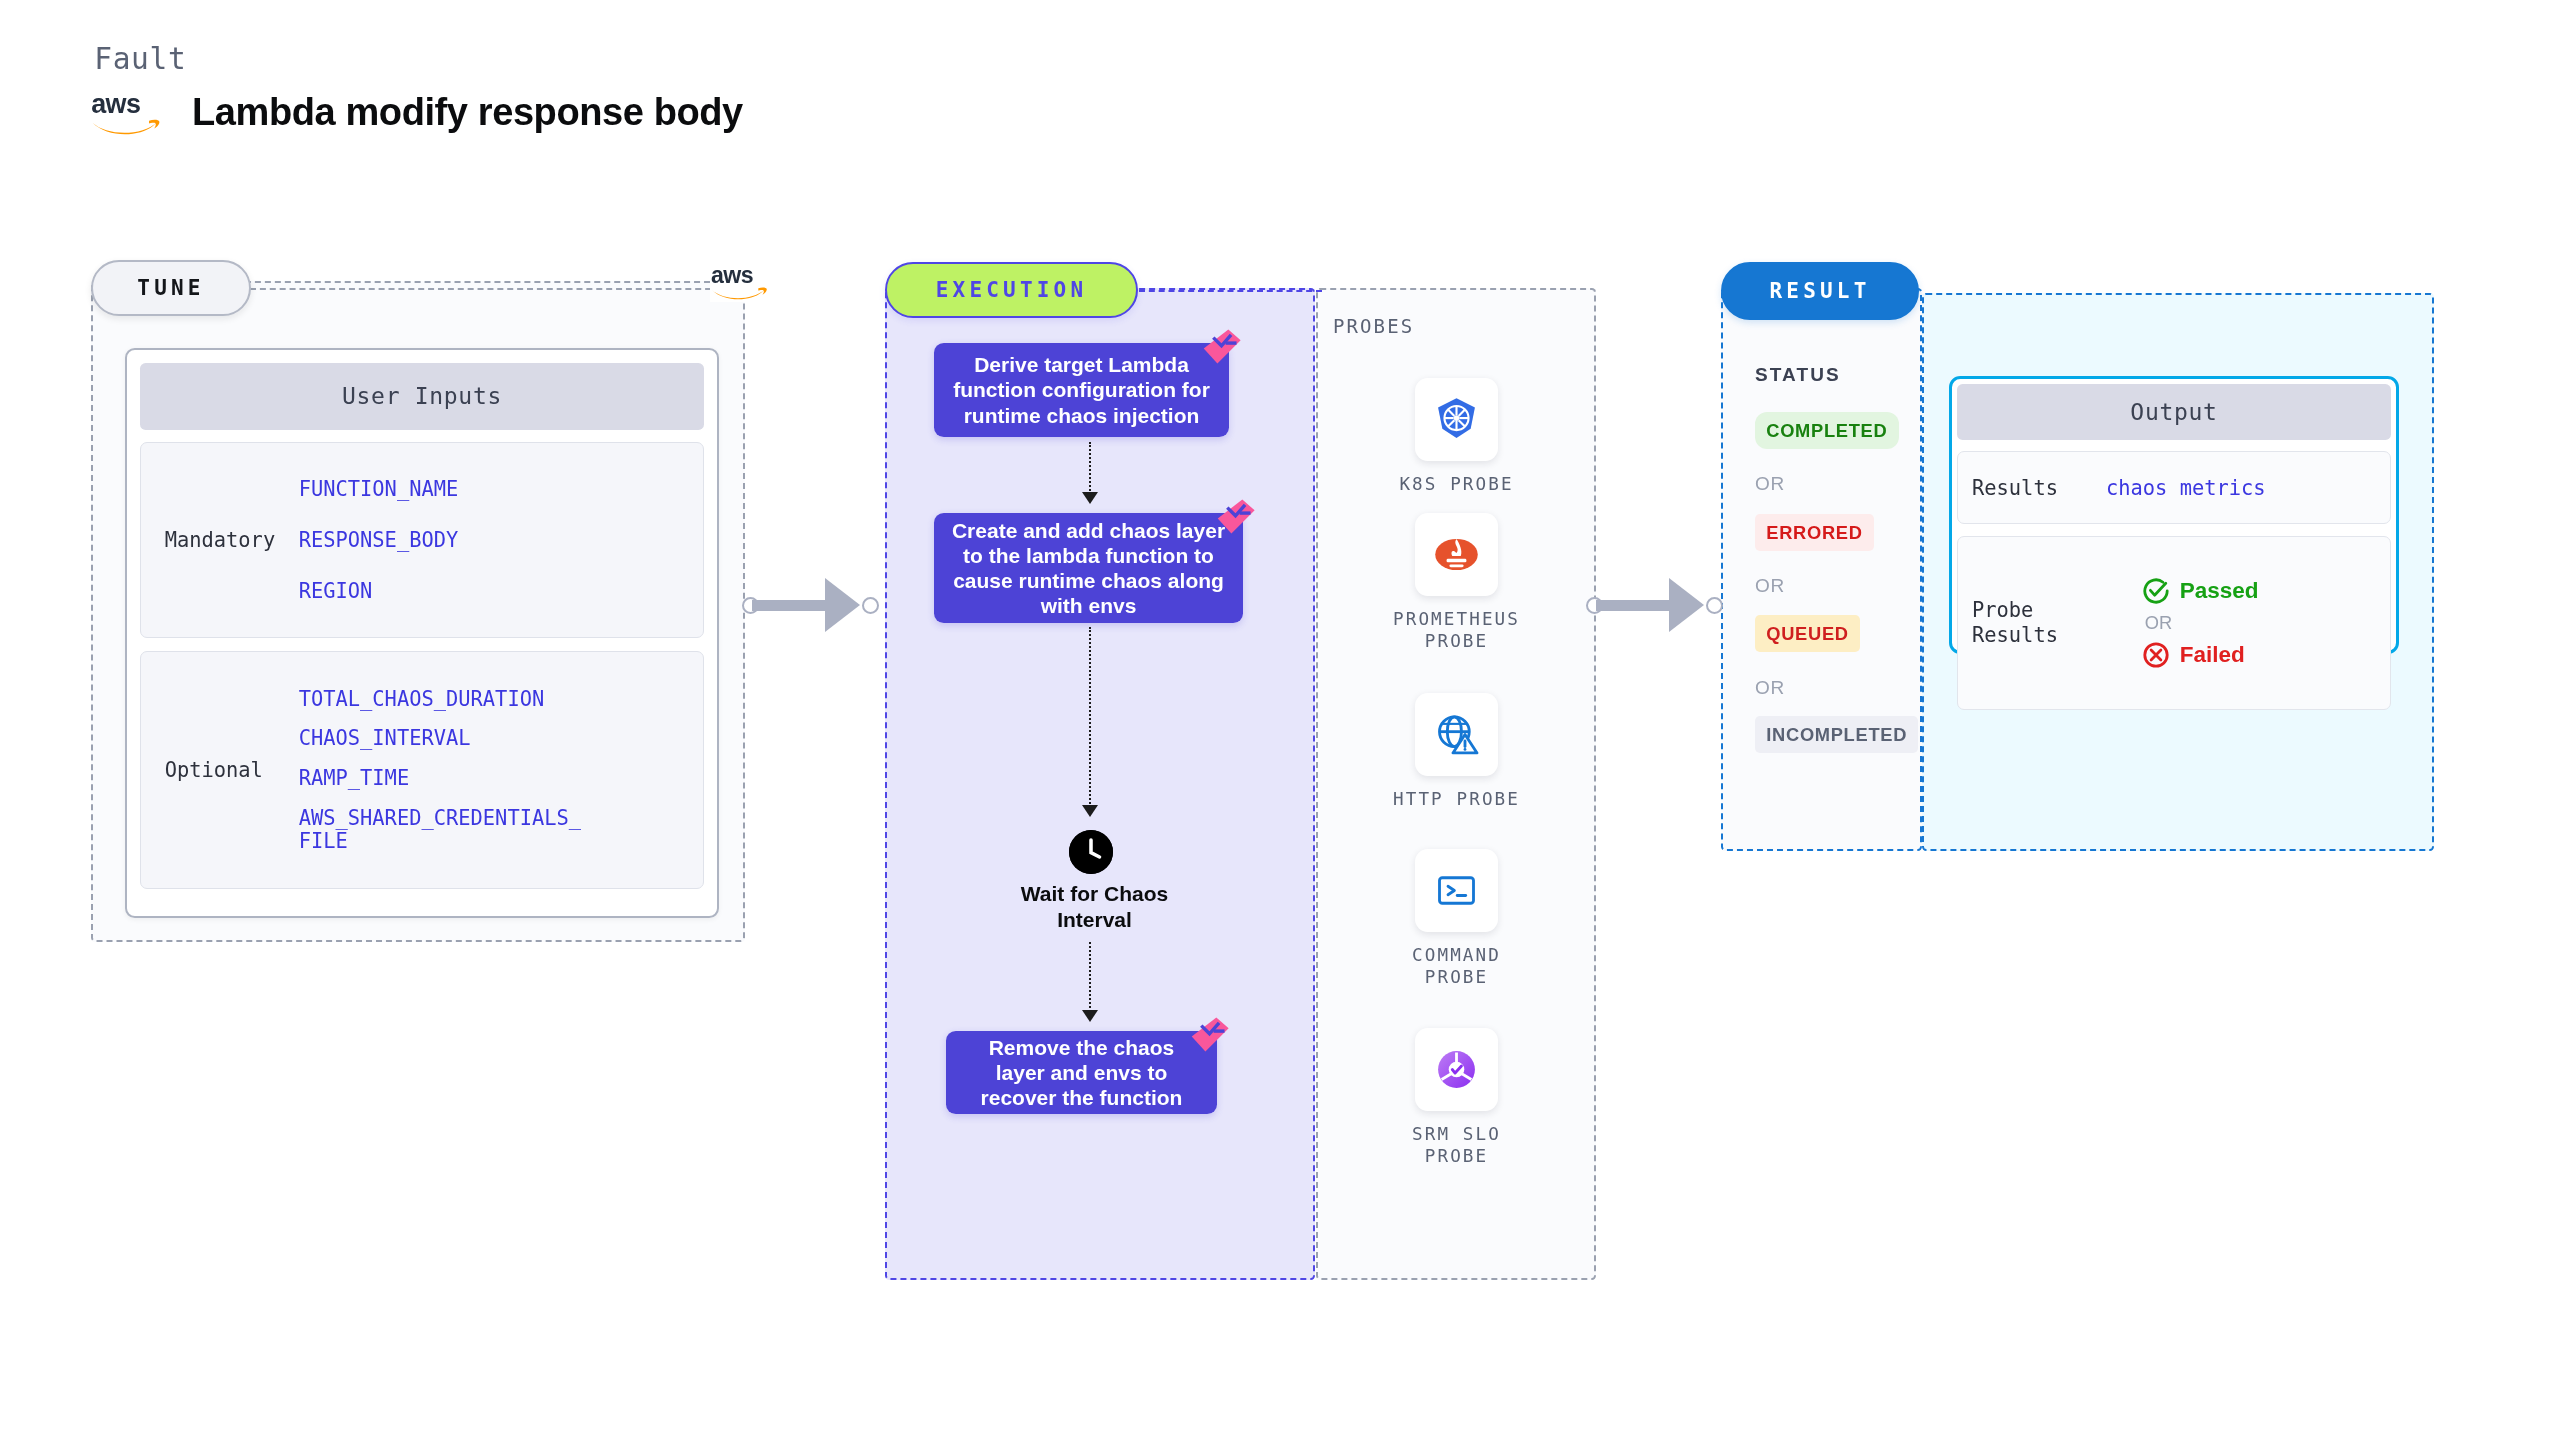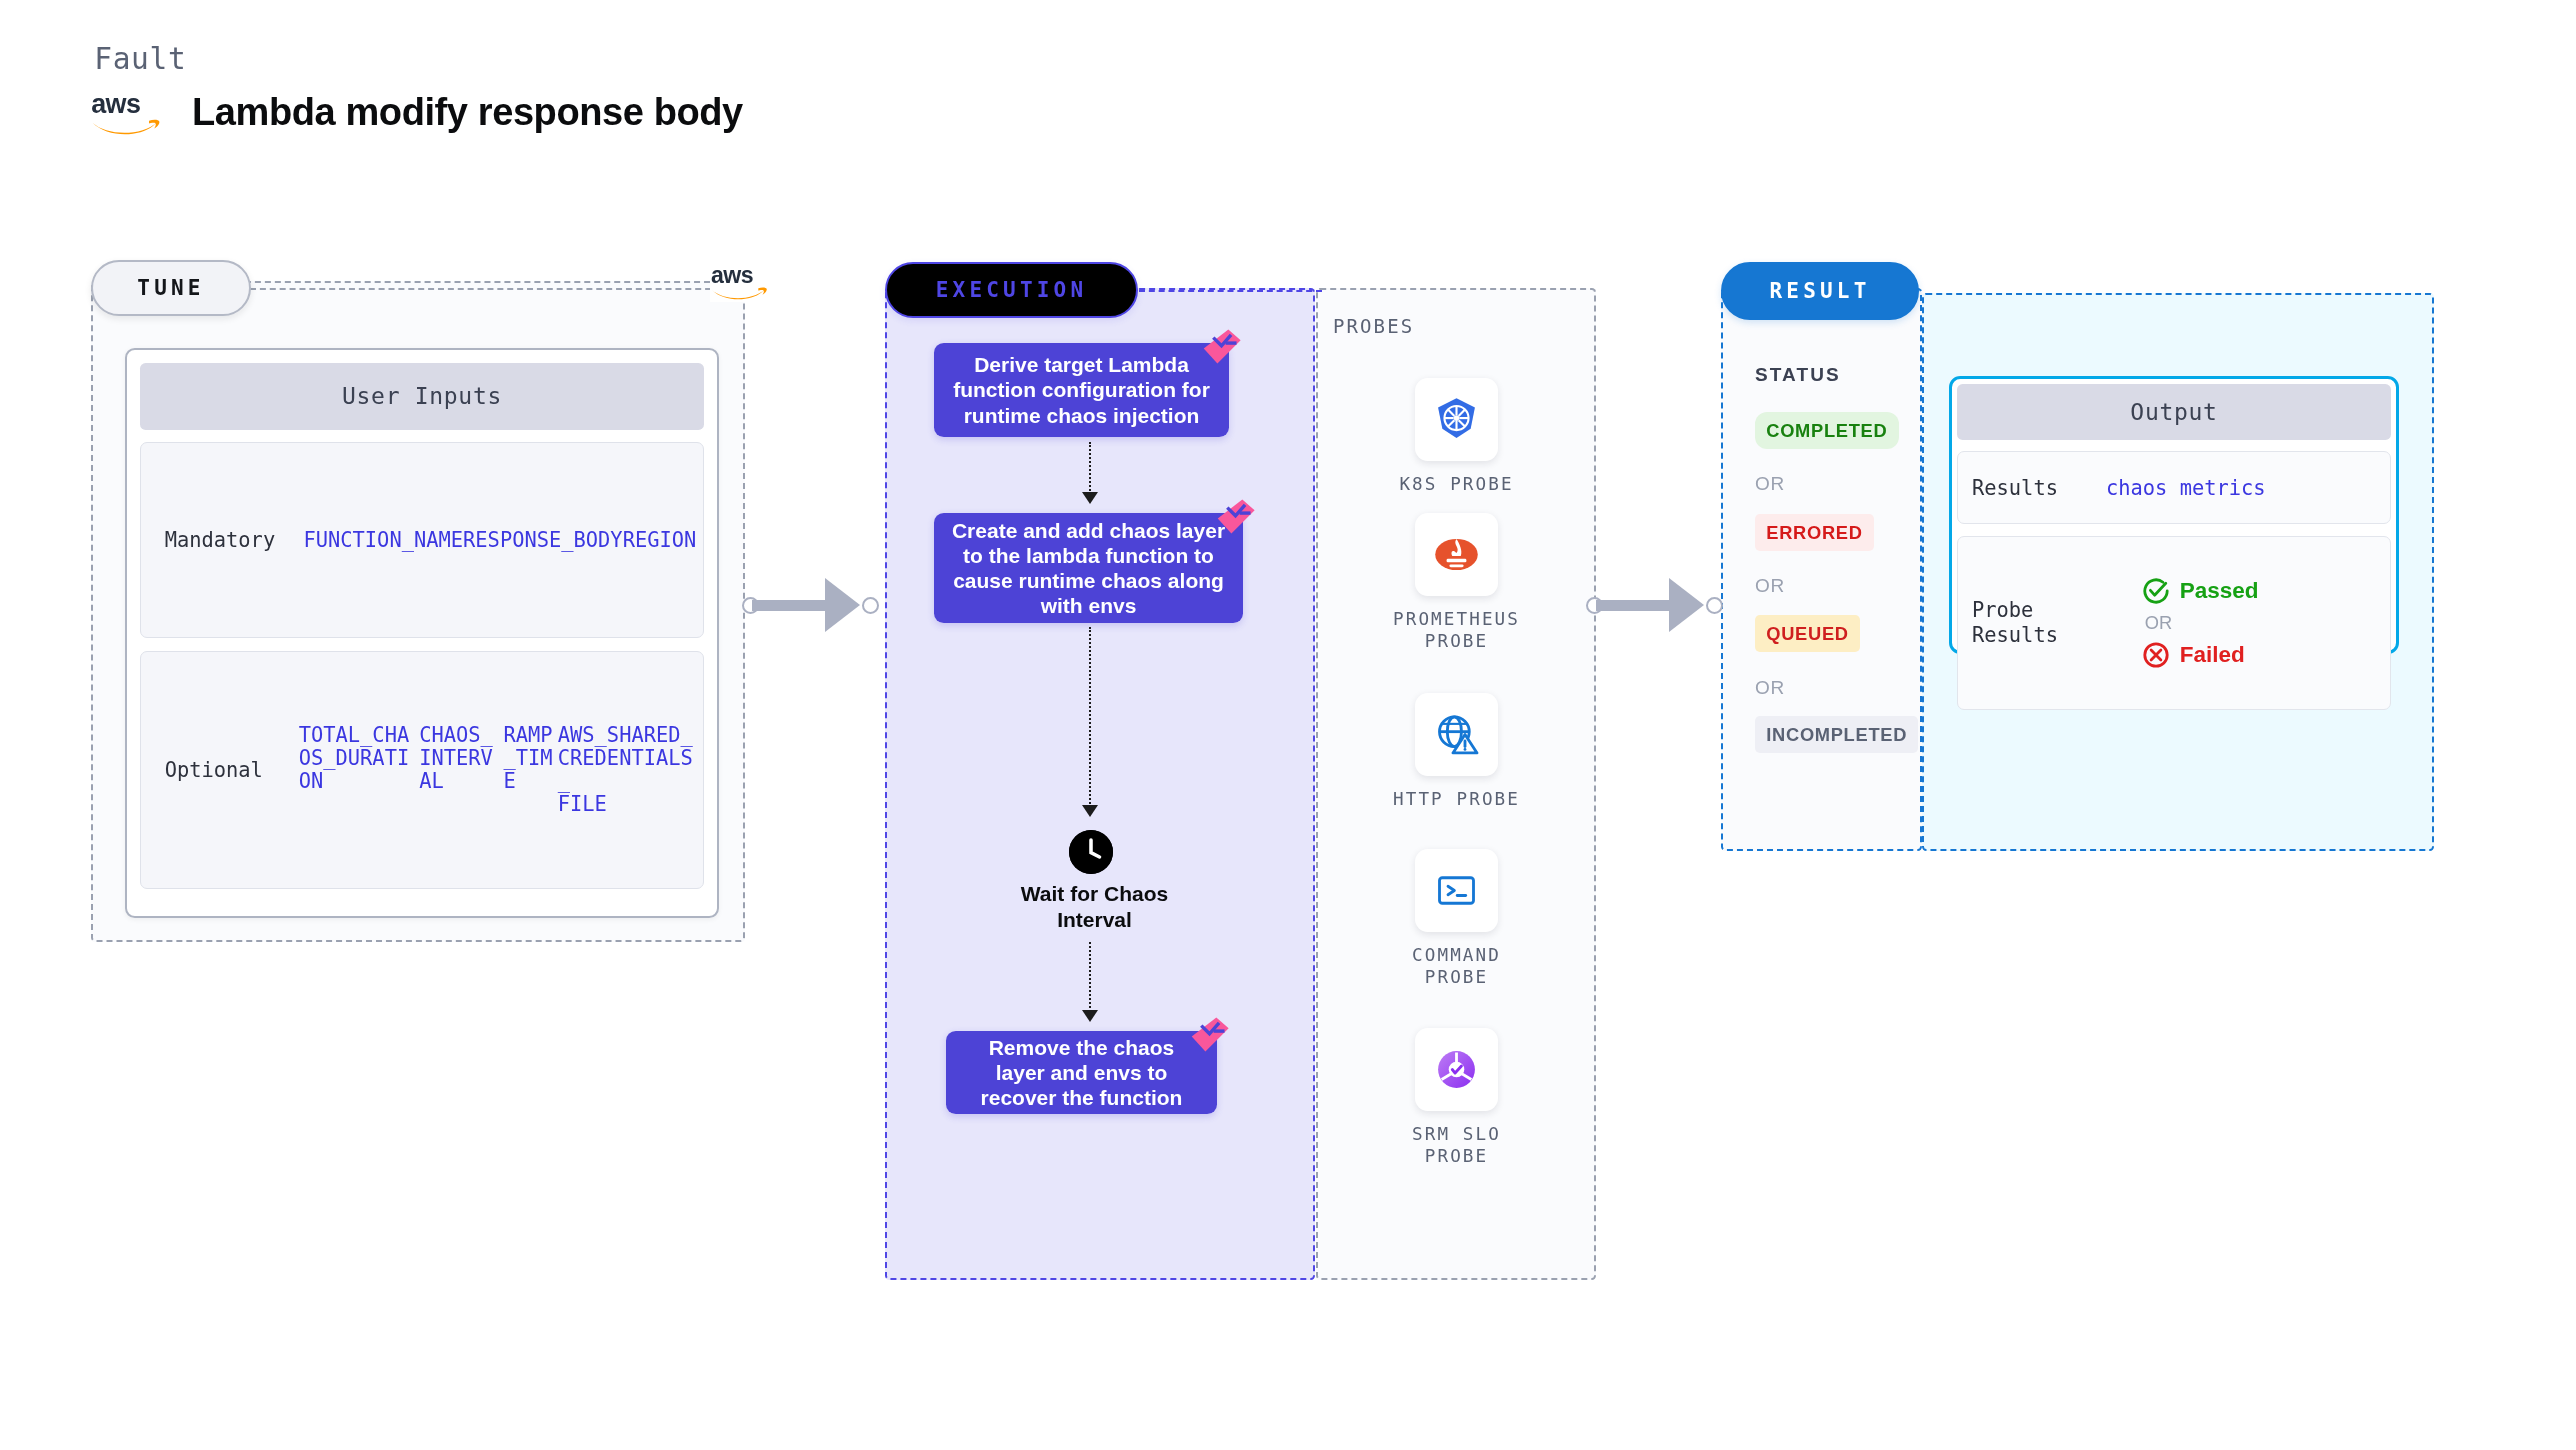--- a/index.html
+++ b/index.html
@@ -61,21 +61,21 @@
     letter-spacing: 4.2px;
     z-index: 5;
     box-sizing: border-box;
   }
   .pill.tune {
     background: #f2f3f7; border: 2.1px solid #b4b9c6;
     color: #14161a; font-size: 21px;
     box-shadow: 0 2.8px 7px rgba(20,22,26,0.09);
   }
   .pill.exec {
-    background: #000000; border: 2.1px solid #4f46e5;
+    background: #bef264; border: 2.1px solid #4f46e5;
     color: #4f46e5; font-size: 21px;
     box-shadow: 0 2.8px 7px rgba(79,70,229,0.12);
   }
   .pill.result {
     background: #1677d2; border: 2.1px solid #1677d2;
     color: #ffffff; font-size: 21px;
     box-shadow: 0 2.8px 7px rgba(22,119,210,0.18);
   }
 
   .dash-line-h {
@@ -125,22 +125,22 @@
     flex: 0 0 auto;
     font-family: "DejaVu Sans Mono", monospace;
     font-size: 20.4px;
     color: #2d313c;
     padding-left: 17px;
     box-sizing: border-box;
   }
   .group-items {
     flex: 1 1 auto;
     display: flex;
-    flex-direction: row;
-    justify-content: flex-end;
+    flex-direction: column;
+    justify-content: flex-start;
     font-family: "DejaVu Sans Mono", monospace;
     font-size: 20.4px;
     color: #3b37e0;
     line-height: 1.12;
   }
   #group-mandatory .group-items .param { margin: 14px 0; }
   #group-optional  .group-items .param { margin: 8.4px 0; }
   .param { white-space: pre-wrap; word-break: break-all; }
 
   

